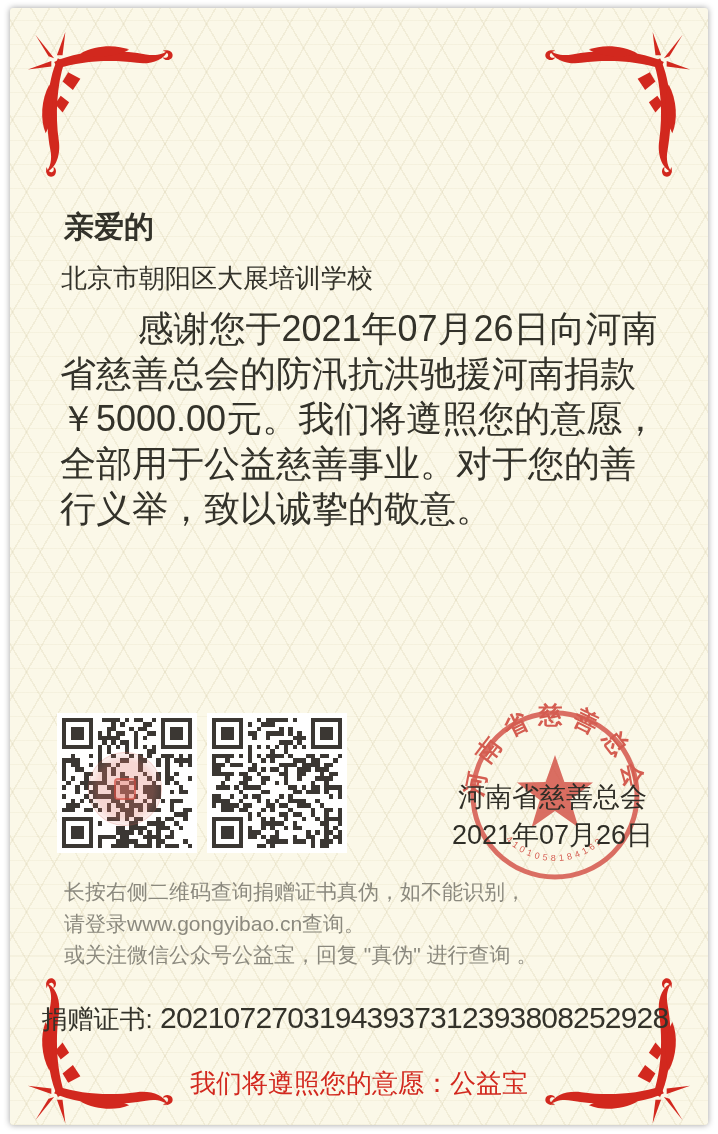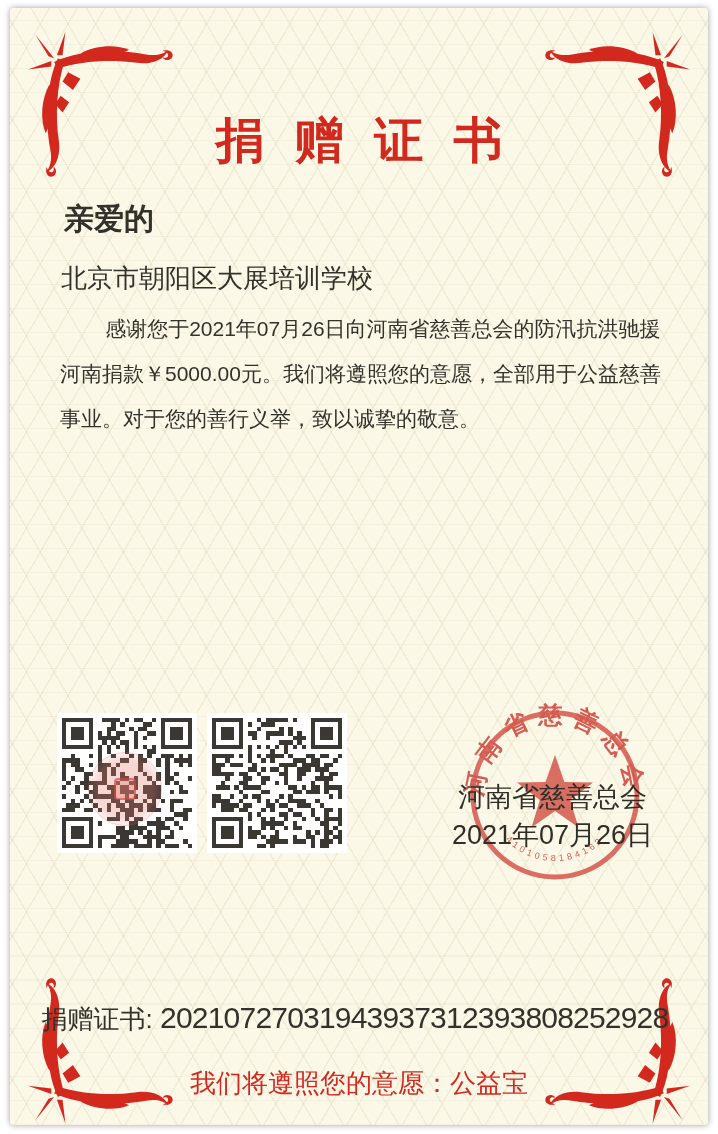--- a/index.html
+++ b/index.html
@@ -24,25 +24,25 @@
   .corner.tl{left:26px;top:30px;}
   .corner.tr{right:26px;top:30px;transform:scaleX(-1);}
   .corner.bl{left:26px;top:975px;transform:scaleY(-1);}
   .corner.br{right:26px;top:975px;transform:scale(-1,-1);}
 
   .title{
     position:absolute;left:0;width:718px;top:108px;
     text-align:center;font-size:49px;font-weight:800;color:#d2281e;
     letter-spacing:.62em;text-indent:.62em;white-space:nowrap;
   }
-  .greeting{position:absolute;left:64px;top:199px;font-size:30px;font-weight:700;color:#33322a;}
+  .greeting{position:absolute;left:64px;top:207px;font-size:30px;font-weight:700;color:#33322a;}
   .donor{position:absolute;left:61px;top:261px;font-size:26px;color:#33322a;}
   .body-text{
     position:absolute;left:60px;top:306px;width:602px;
-    font-size:21px;line-height:45px;color:#33322a;text-indent:2.15em;
+    font-size:36px;line-height:45px;color:#33322a;text-indent:2.15em;
   }
 
   .qr{position:absolute;top:713px;width:140px;height:140px;}
   .qr.left{left:57px;}
   .qr.right{left:207px;}
   .qr svg{width:100%;height:100%;display:block;}
   .qr-watermark{
     position:absolute;left:88px;top:752px;width:72px;height:72px;border-radius:50%;
     background:radial-gradient(circle at 50% 50%, rgba(226,122,110,.30) 0 55%, rgba(226,122,110,.12) 70%, transparent 72%);
     border:1px solid rgba(215,95,85,.25);
@@ -127,21 +127,20 @@
       <path d="M22,146 c-2,7 2,12 7,10 c4,-2 4,-9 0,-10 c2,4 -1,7 -4,5 c-2,-1 -2,-3 -3,-5 Z"></path>
       <path d="M25,58 C16,74 15,96 21,110 C29,96 30,74 25,58 Z"></path>
       <path d="M30,30 L10,5 L24,28 Z"></path>
       <path d="M33,27 L42,2 L39,27 Z"></path>
       <path d="M27,33 L2,42 L27,39 Z"></path>
       <path d="M45,45 L58,52 L50,64 L39,55 Z"></path>
       <path d="M37,70 L46,77 L39,88 L31,79 Z"></path>
     </g>
   </svg>
 
-  <div class="title">捐赠证书</div>
 
   <div class="greeting">亲爱的</div>
   <div class="donor">北京市朝阳区大展培训学校</div>
   <div class="body-text">感谢您于2021年07月26日向河南省慈善总会的防汛抗洪驰援河南捐款￥5000.00元。我们将遵照您的意愿，全部用于公益慈善事业。对于您的善行义举，致以诚挚的敬意。</div>
 
   <div class="qr left">
     <svg class="qr-svg" viewBox="-1 -1 31 31" shape-rendering="crispEdges">
         <rect x="-1" y="-1" width="31" height="31" fill="#ffffff"></rect>
         <path d="M0 0h1v1h-1zM1 0h1v1h-1zM2 0h1v1h-1zM3 0h1v1h-1zM4 0h1v1h-1zM5 0h1v1h-1zM6 0h1v1h-1zM9 0h1v1h-1zM10 0h1v1h-1zM11 0h1v1h-1zM12 0h1v1h-1zM14 0h1v1h-1zM16 0h1v1h-1zM17 0h1v1h-1zM20 0h1v1h-1zM22 0h1v1h-1zM23 0h1v1h-1zM24 0h1v1h-1zM25 0h1v1h-1zM26 0h1v1h-1zM27 0h1v1h-1zM28 0h1v1h-1zM0 1h1v1h-1zM6 1h1v1h-1zM11 1h1v1h-1zM13 1h1v1h-1zM18 1h1v1h-1zM19 1h1v1h-1zM22 1h1v1h-1zM28 1h1v1h-1zM0 2h1v1h-1zM2 2h1v1h-1zM3 2h1v1h-1zM4 2h1v1h-1zM6 2h1v1h-1zM10 2h1v1h-1zM11 2h1v1h-1zM15 2h1v1h-1zM17 2h1v1h-1zM18 2h1v1h-1zM22 2h1v1h-1zM24 2h1v1h-1zM25 2h1v1h-1zM26 2h1v1h-1zM28 2h1v1h-1zM0 3h1v1h-1zM2 3h1v1h-1zM3 3h1v1h-1zM4 3h1v1h-1zM6 3h1v1h-1zM8 3h1v1h-1zM10 3h1v1h-1zM12 3h1v1h-1zM13 3h1v1h-1zM16 3h1v1h-1zM19 3h1v1h-1zM20 3h1v1h-1zM22 3h1v1h-1zM24 3h1v1h-1zM25 3h1v1h-1zM26 3h1v1h-1zM28 3h1v1h-1zM0 4h1v1h-1zM2 4h1v1h-1zM3 4h1v1h-1zM4 4h1v1h-1zM6 4h1v1h-1zM8 4h1v1h-1zM9 4h1v1h-1zM10 4h1v1h-1zM11 4h1v1h-1zM12 4h1v1h-1zM16 4h1v1h-1zM18 4h1v1h-1zM22 4h1v1h-1zM24 4h1v1h-1zM25 4h1v1h-1zM26 4h1v1h-1zM28 4h1v1h-1zM0 5h1v1h-1zM6 5h1v1h-1zM9 5h1v1h-1zM11 5h1v1h-1zM13 5h1v1h-1zM14 5h1v1h-1zM16 5h1v1h-1zM22 5h1v1h-1zM28 5h1v1h-1zM0 6h1v1h-1zM1 6h1v1h-1zM2 6h1v1h-1zM3 6h1v1h-1zM4 6h1v1h-1zM5 6h1v1h-1zM6 6h1v1h-1zM8 6h1v1h-1zM10 6h1v1h-1zM12 6h1v1h-1zM14 6h1v1h-1zM16 6h1v1h-1zM18 6h1v1h-1zM20 6h1v1h-1zM22 6h1v1h-1zM23 6h1v1h-1zM24 6h1v1h-1zM25 6h1v1h-1zM26 6h1v1h-1zM27 6h1v1h-1zM28 6h1v1h-1zM8 7h1v1h-1zM10 7h1v1h-1zM14 7h1v1h-1zM19 7h1v1h-1zM20 7h1v1h-1zM2 8h1v1h-1zM6 8h1v1h-1zM8 8h1v1h-1zM11 8h1v1h-1zM15 8h1v1h-1zM17 8h1v1h-1zM19 8h1v1h-1zM22 8h1v1h-1zM23 8h1v1h-1zM24 8h1v1h-1zM26 8h1v1h-1zM28 8h1v1h-1zM0 9h1v1h-1zM1 9h1v1h-1zM2 9h1v1h-1zM3 9h1v1h-1zM8 9h1v1h-1zM13 9h1v1h-1zM14 9h1v1h-1zM17 9h1v1h-1zM18 9h1v1h-1zM21 9h1v1h-1zM23 9h1v1h-1zM25 9h1v1h-1zM26 9h1v1h-1zM27 9h1v1h-1zM28 9h1v1h-1zM0 10h1v1h-1zM2 10h1v1h-1zM3 10h1v1h-1zM6 10h1v1h-1zM8 10h1v1h-1zM9 10h1v1h-1zM10 10h1v1h-1zM12 10h1v1h-1zM17 10h1v1h-1zM21 10h1v1h-1zM23 10h1v1h-1zM26 10h1v1h-1zM28 10h1v1h-1zM0 11h1v1h-1zM3 11h1v1h-1zM4 11h1v1h-1zM8 11h1v1h-1zM9 11h1v1h-1zM11 11h1v1h-1zM17 11h1v1h-1zM23 11h1v1h-1zM0 12h1v1h-1zM5 12h1v1h-1zM6 12h1v1h-1zM9 12h1v1h-1zM11 12h1v1h-1zM13 12h1v1h-1zM18 12h1v1h-1zM21 12h1v1h-1zM23 12h1v1h-1zM25 12h1v1h-1zM0 13h1v1h-1zM2 13h1v1h-1zM5 13h1v1h-1zM9 13h1v1h-1zM13 13h1v1h-1zM14 13h1v1h-1zM16 13h1v1h-1zM19 13h1v1h-1zM21 13h1v1h-1zM23 13h1v1h-1zM24 13h1v1h-1zM28 13h1v1h-1zM1 14h1v1h-1zM4 14h1v1h-1zM5 14h1v1h-1zM6 14h1v1h-1zM7 14h1v1h-1zM8 14h1v1h-1zM9 14h1v1h-1zM12 14h1v1h-1zM15 14h1v1h-1zM16 14h1v1h-1zM20 14h1v1h-1zM23 14h1v1h-1zM25 14h1v1h-1zM0 15h1v1h-1zM3 15h1v1h-1zM5 15h1v1h-1zM7 15h1v1h-1zM10 15h1v1h-1zM11 15h1v1h-1zM13 15h1v1h-1zM14 15h1v1h-1zM16 15h1v1h-1zM18 15h1v1h-1zM19 15h1v1h-1zM20 15h1v1h-1zM21 15h1v1h-1zM26 15h1v1h-1zM3 16h1v1h-1zM6 16h1v1h-1zM7 16h1v1h-1zM11 16h1v1h-1zM13 16h1v1h-1zM14 16h1v1h-1zM15 16h1v1h-1zM18 16h1v1h-1zM19 16h1v1h-1zM20 16h1v1h-1zM21 16h1v1h-1zM24 16h1v1h-1zM26 16h1v1h-1zM27 16h1v1h-1zM0 17h1v1h-1zM5 17h1v1h-1zM7 17h1v1h-1zM8 17h1v1h-1zM9 17h1v1h-1zM10 17h1v1h-1zM11 17h1v1h-1zM14 17h1v1h-1zM16 17h1v1h-1zM19 17h1v1h-1zM20 17h1v1h-1zM21 17h1v1h-1zM2 18h1v1h-1zM4 18h1v1h-1zM6 18h1v1h-1zM11 18h1v1h-1zM12 18h1v1h-1zM14 18h1v1h-1zM15 18h1v1h-1zM18 18h1v1h-1zM20 18h1v1h-1zM22 18h1v1h-1zM24 18h1v1h-1zM25 18h1v1h-1zM26 18h1v1h-1zM1 19h1v1h-1zM2 19h1v1h-1zM3 19h1v1h-1zM7 19h1v1h-1zM10 19h1v1h-1zM12 19h1v1h-1zM13 19h1v1h-1zM15 19h1v1h-1zM16 19h1v1h-1zM17 19h1v1h-1zM19 19h1v1h-1zM20 19h1v1h-1zM24 19h1v1h-1zM0 20h1v1h-1zM1 20h1v1h-1zM2 20h1v1h-1zM5 20h1v1h-1zM6 20h1v1h-1zM8 20h1v1h-1zM10 20h1v1h-1zM13 20h1v1h-1zM14 20h1v1h-1zM15 20h1v1h-1zM17 20h1v1h-1zM19 20h1v1h-1zM20 20h1v1h-1zM21 20h1v1h-1zM24 20h1v1h-1zM27 20h1v1h-1zM28 20h1v1h-1zM12 21h1v1h-1zM14 21h1v1h-1zM15 21h1v1h-1zM25 21h1v1h-1zM26 21h1v1h-1zM27 21h1v1h-1zM0 22h1v1h-1zM1 22h1v1h-1zM2 22h1v1h-1zM3 22h1v1h-1zM4 22h1v1h-1zM5 22h1v1h-1zM6 22h1v1h-1zM10 22h1v1h-1zM11 22h1v1h-1zM12 22h1v1h-1zM14 22h1v1h-1zM16 22h1v1h-1zM17 22h1v1h-1zM21 22h1v1h-1zM23 22h1v1h-1zM24 22h1v1h-1zM27 22h1v1h-1zM0 23h1v1h-1zM6 23h1v1h-1zM8 23h1v1h-1zM15 23h1v1h-1zM16 23h1v1h-1zM19 23h1v1h-1zM20 23h1v1h-1zM21 23h1v1h-1zM22 23h1v1h-1zM25 23h1v1h-1zM0 24h1v1h-1zM2 24h1v1h-1zM3 24h1v1h-1zM4 24h1v1h-1zM6 24h1v1h-1zM12 24h1v1h-1zM13 24h1v1h-1zM15 24h1v1h-1zM16 24h1v1h-1zM17 24h1v1h-1zM18 24h1v1h-1zM21 24h1v1h-1zM22 24h1v1h-1zM23 24h1v1h-1zM26 24h1v1h-1zM0 25h1v1h-1zM2 25h1v1h-1zM3 25h1v1h-1zM4 25h1v1h-1zM6 25h1v1h-1zM12 25h1v1h-1zM13 25h1v1h-1zM14 25h1v1h-1zM15 25h1v1h-1zM17 25h1v1h-1zM19 25h1v1h-1zM21 25h1v1h-1zM24 25h1v1h-1zM0 26h1v1h-1zM2 26h1v1h-1zM3 26h1v1h-1zM4 26h1v1h-1zM6 26h1v1h-1zM8 26h1v1h-1zM9 26h1v1h-1zM10 26h1v1h-1zM11 26h1v1h-1zM13 26h1v1h-1zM14 26h1v1h-1zM18 26h1v1h-1zM19 26h1v1h-1zM20 26h1v1h-1zM21 26h1v1h-1zM23 26h1v1h-1zM24 26h1v1h-1zM0 27h1v1h-1zM6 27h1v1h-1zM8 27h1v1h-1zM12 27h1v1h-1zM13 27h1v1h-1zM14 27h1v1h-1zM15 27h1v1h-1zM16 27h1v1h-1zM19 27h1v1h-1zM21 27h1v1h-1zM22 27h1v1h-1zM27 27h1v1h-1zM0 28h1v1h-1zM1 28h1v1h-1zM2 28h1v1h-1zM3 28h1v1h-1zM4 28h1v1h-1zM5 28h1v1h-1zM6 28h1v1h-1zM8 28h1v1h-1zM11 28h1v1h-1zM12 28h1v1h-1zM13 28h1v1h-1zM14 28h1v1h-1zM16 28h1v1h-1zM17 28h1v1h-1zM18 28h1v1h-1zM19 28h1v1h-1zM21 28h1v1h-1zM23 28h1v1h-1zM24 28h1v1h-1zM25 28h1v1h-1zM28 28h1v1h-1z" fill="#3b3733"></path>
       </svg>
@@ -167,20 +166,25 @@
       <textPath href="#arcTop" startOffset="50%" text-anchor="middle">河南省慈善总会</textPath>
     </text>
     <text font-size="9" fill="#ce4237" letter-spacing="3.5">
       <textPath href="#arcBottom" startOffset="50%" text-anchor="middle">4101058184162</textPath>
     </text>
   </svg>
 
   <div class="sig org">河南省慈善总会</div>
   <div class="sig date">2021年07月26日</div>
 
+  <div class="verify">
+    <div>长按右侧二维码查询捐赠证书真伪，如不能识别，</div>
+    <div>请登录www.gongyibao.cn查询。</div>
+    <div>或关注微信公众号公益宝，回复 "真伪" 进行查询 。</div>
+  </div>
 
   <div class="cert-no">
     <span>捐赠证书:</span>
     <span class="num">20210727031943937312393808252928</span>
   </div>
 
   <div class="footer">我们将遵照您的意愿：公益宝</div>
 </div>
 
 </body></html>

